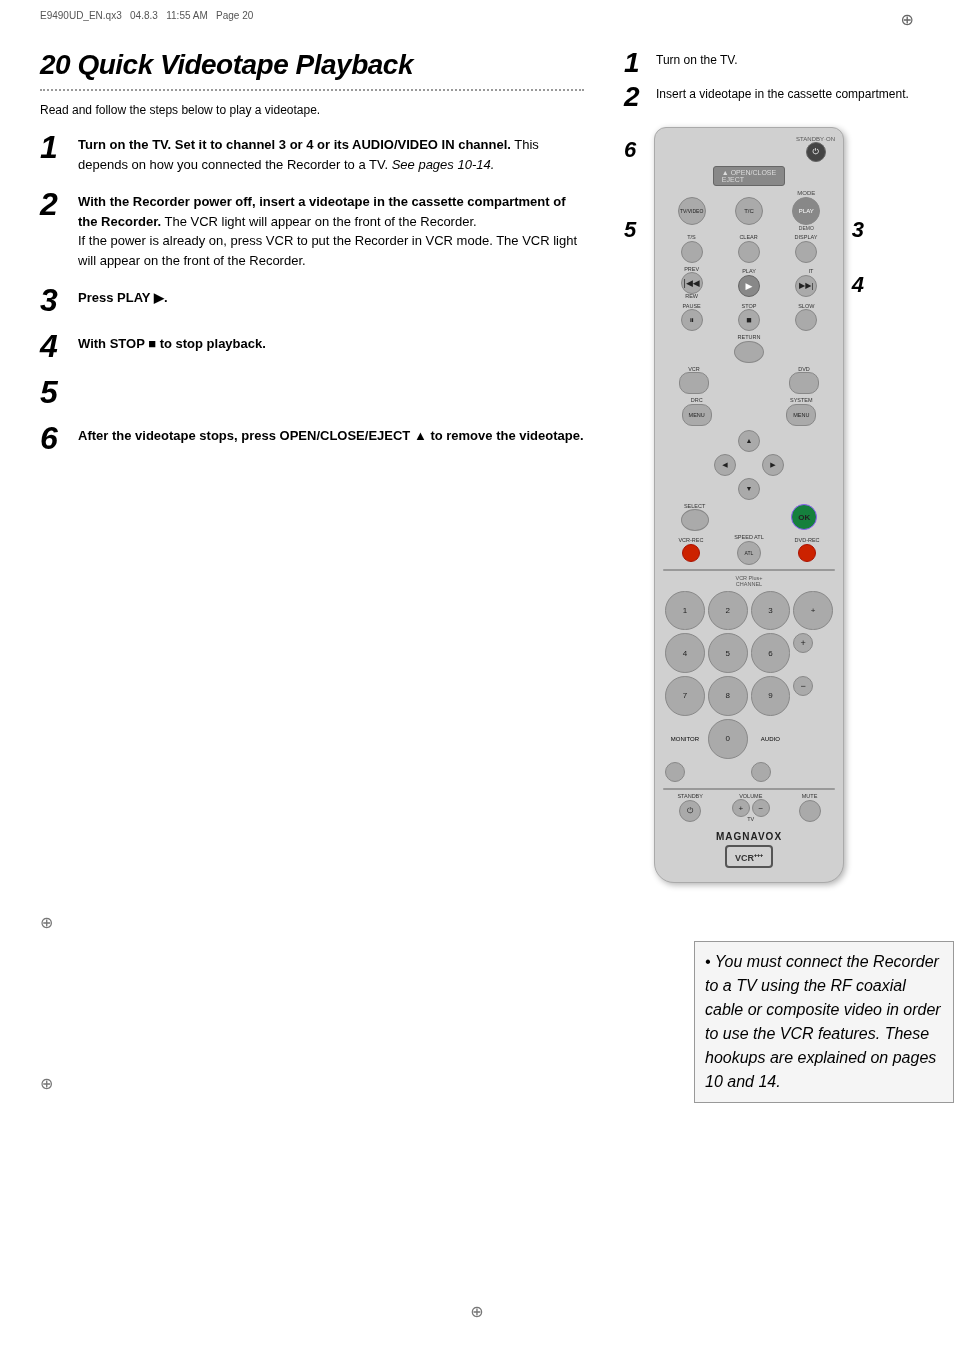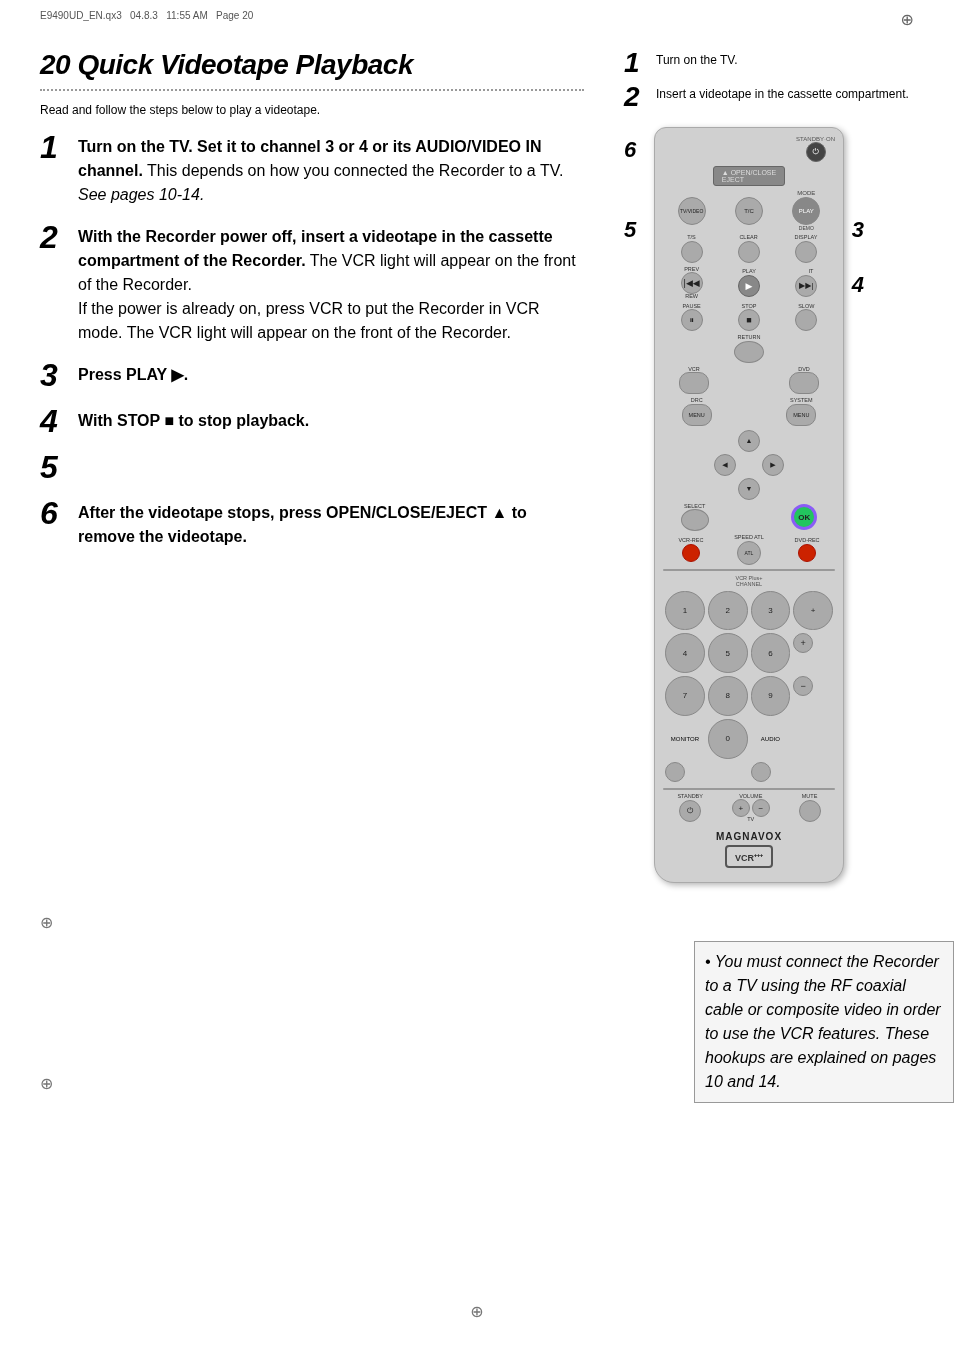--- a/index.html
+++ b/index.html
@@ -72,21 +72,21 @@
     .step-number {
       font-size: 32px;
       font-weight: bold;
       font-style: italic;
       line-height: 1;
       min-width: 28px;
       color: #000;
     }
 
     .step-text {
-      font-size: 16px;
+      font-size: 13px;
       line-height: 1.5;
       padding-top: 4px;
     }
 
     .step-text strong {
       font-weight: bold;
     }
 
     .step-text em {
       font-style: italic;
@@ -209,22 +209,22 @@
       align-items: center;
       justify-content: center;
       font-size: 9px;
       color: #fff;
     }
 
     .remote-ok-btn {
       width: 26px;
       height: 26px;
       border-radius: 50%;
-      background: #22c55e;
-      border: 3px solid #8b5cf6;
+      background: #15803d;
+      border: 1px solid #8b5cf6;
       display: flex;
       align-items: center;
       justify-content: center;
       font-size: 8px;
       font-weight: bold;
       color: #222;
       margin-left: 12px;
     }
 
     .remote-red-btn {

